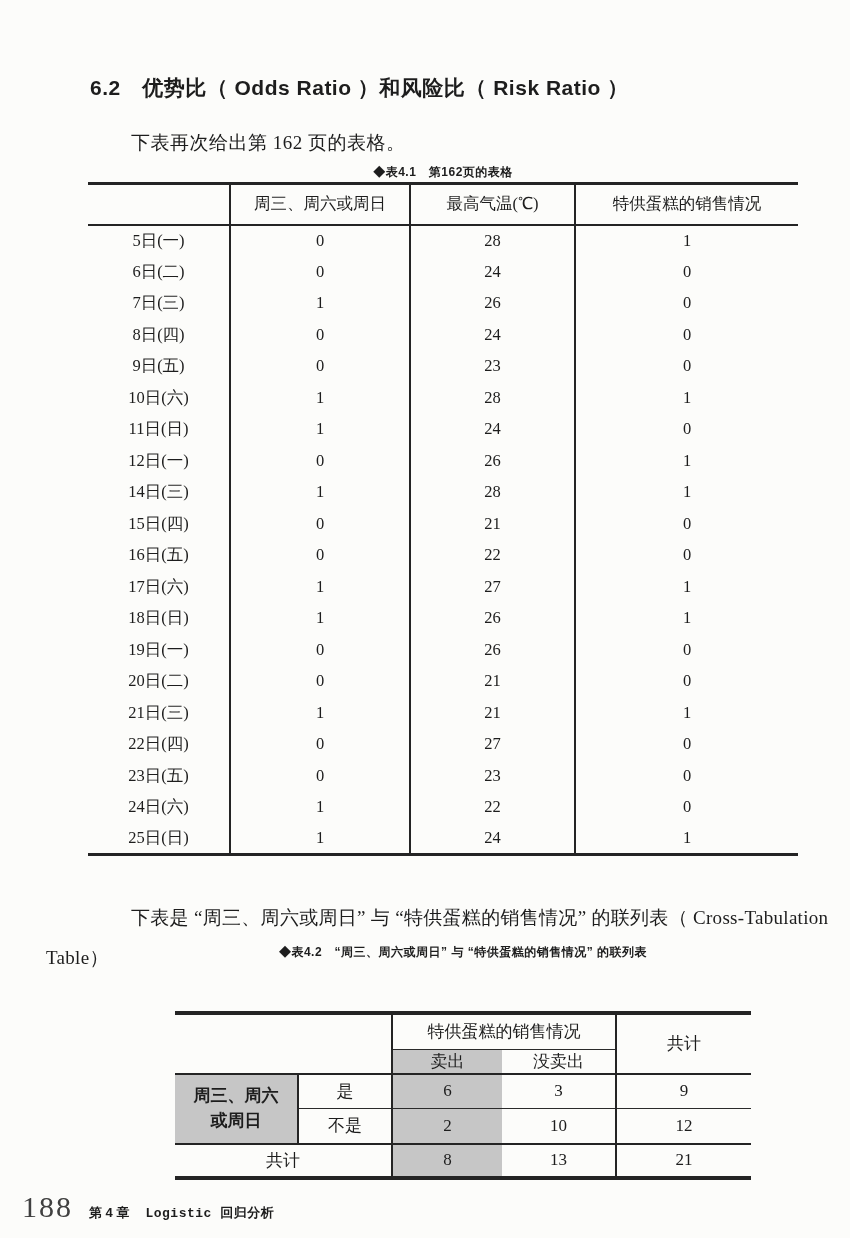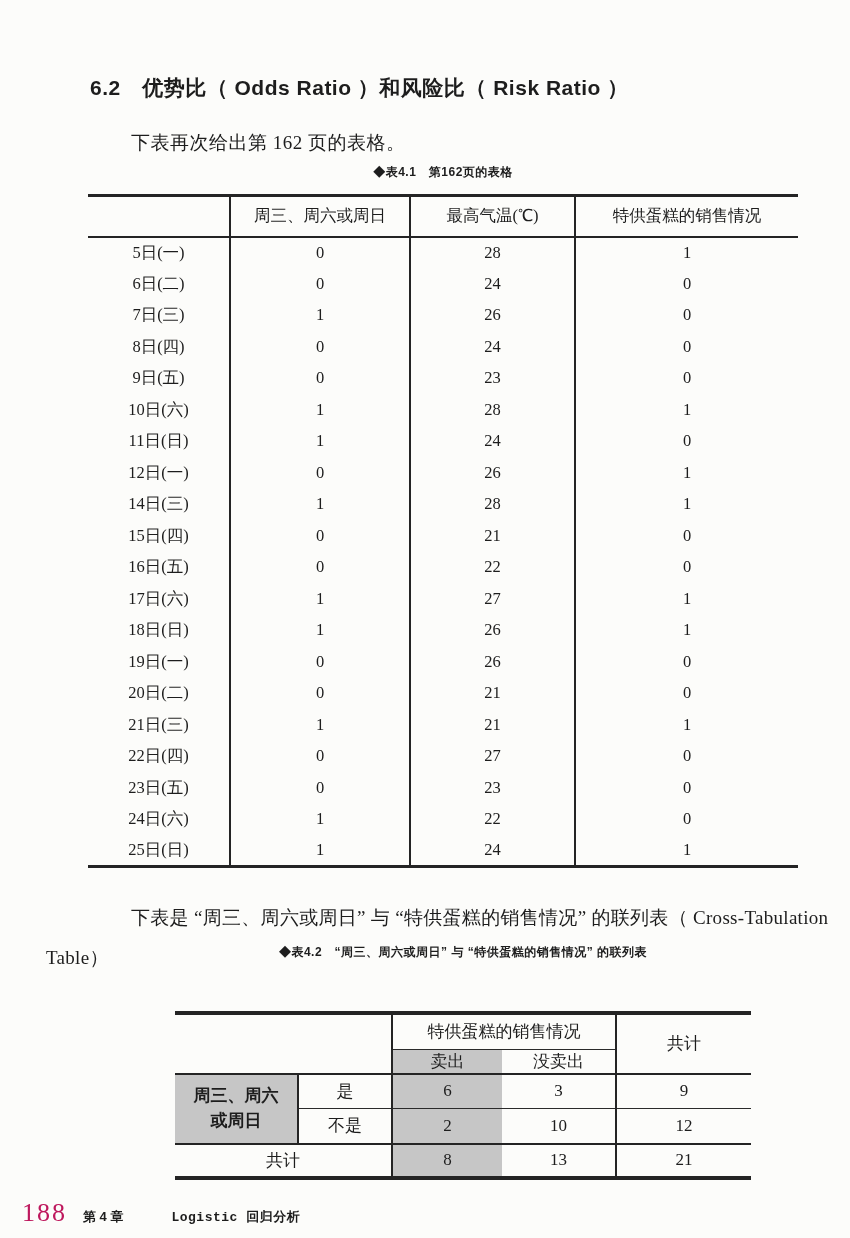--- a/index.html
+++ b/index.html
@@ -23,21 +23,21 @@
     font-weight:bold; font-size:12px; letter-spacing:.5px;
   }
   .cap1 { left:88px; top:164px; width:710px; text-align:center; }
   .cap2 { left:160px; top:944px; width:606px; text-align:center; }
 
   table { border-collapse:collapse; table-layout:fixed; }
   th, td { font-weight:normal; text-align:center; }
 
   
   .t1 {
-    position:absolute; left:88px; top:194px; width:710px;
+    position:absolute; left:88px; top:182px; width:710px;
     border-top:3px solid #242424; border-bottom:3px solid #242424;
   }
   .t1 th, .t1 td { font-size:16.5px; }
   .t1 thead th { height:41px; border-bottom:2px solid #242424; }
   .t1 tbody th, .t1 tbody td { height:31.5px; }
   .t1 tr > *:nth-child(2),
   .t1 tr > *:nth-child(3),
   .t1 tr > *:nth-child(4) { border-left:2px solid #242424; }
 
   
@@ -65,27 +65,27 @@
     white-space:pre-line; line-height:1.45; font-size:17px;
     border-right:2px solid #242424;
     text-align:center;
   }
 
   
   .footer {
     position:absolute; left:22px; top:1190px;
     display:flex; align-items:baseline; gap:16px;
   }
-  .footer .pagenum { font-size:26px; letter-spacing:2px; color:#be185d;margin-top:8px; }
+  .footer .pagenum { font-size:30px; letter-spacing:2px; color:#404040; }
   .footer .chapter {
     font-family:"Liberation Sans", sans-serif; font-weight:bold; font-size:13px;
   }
   .footer .chtitle {
     font-family:"Liberation Mono", monospace; font-weight:bold;
-    font-size:13px; letter-spacing:.5px;margin-left:32px;
+    font-size:13px; letter-spacing:.5px;
   }
 
   .para2 { position:absolute; left:46px; top:898px; width:796px; font-size:19px; line-height:40px; letter-spacing:.3px; }
   .para2 .l1 { display:block; text-indent:85px; }
   .para2 .l2 { display:block; }
 </style>
 </head>
 <body>
 
 <div class="page">

